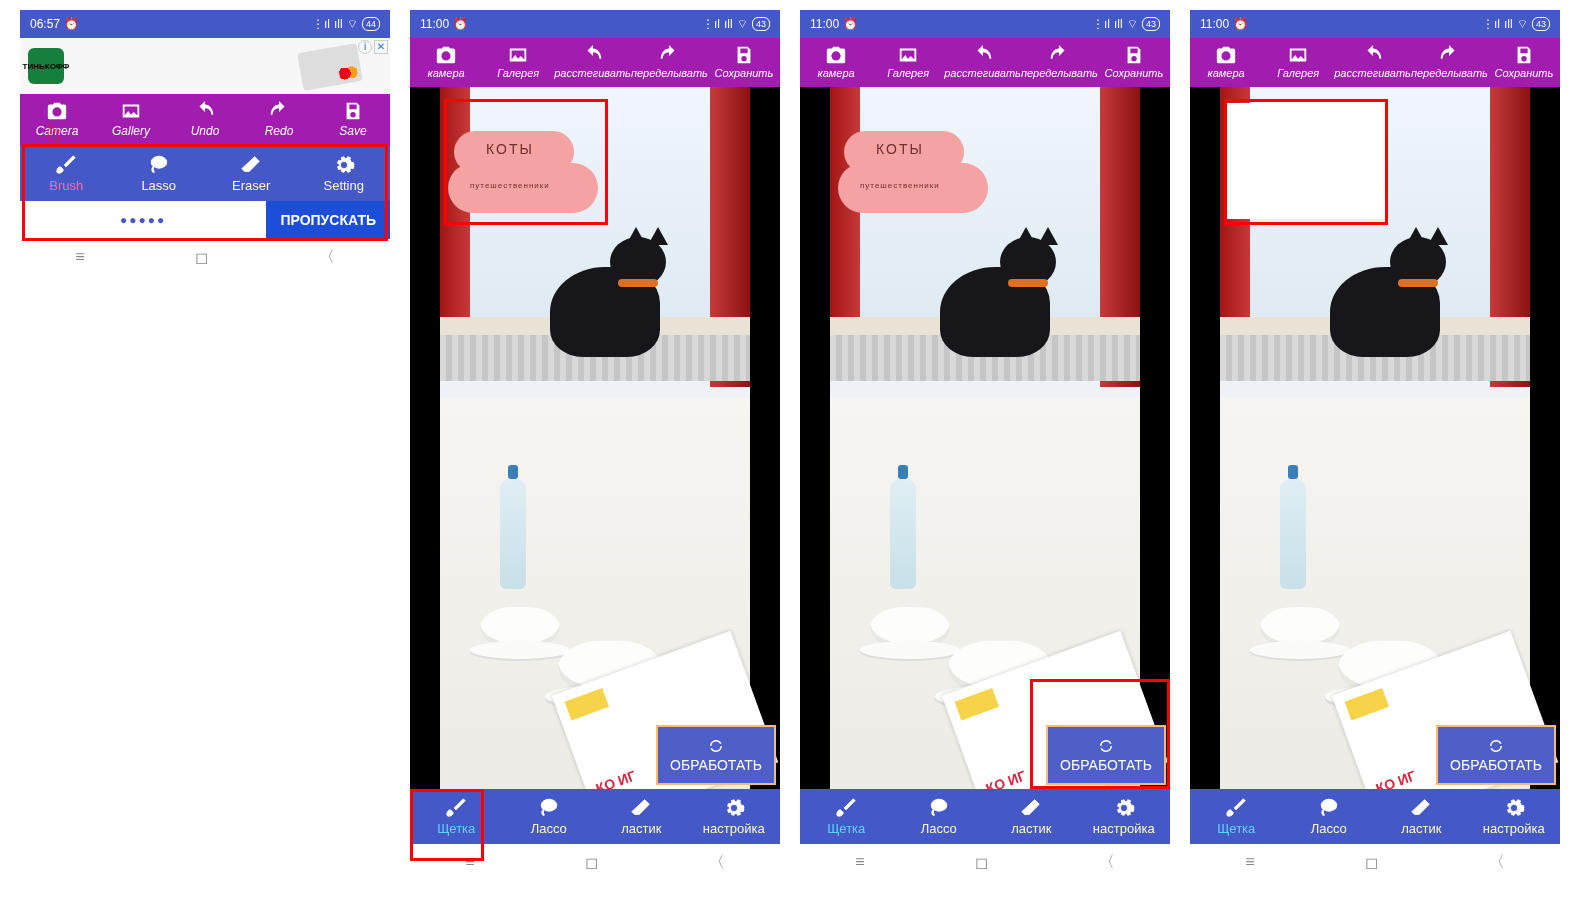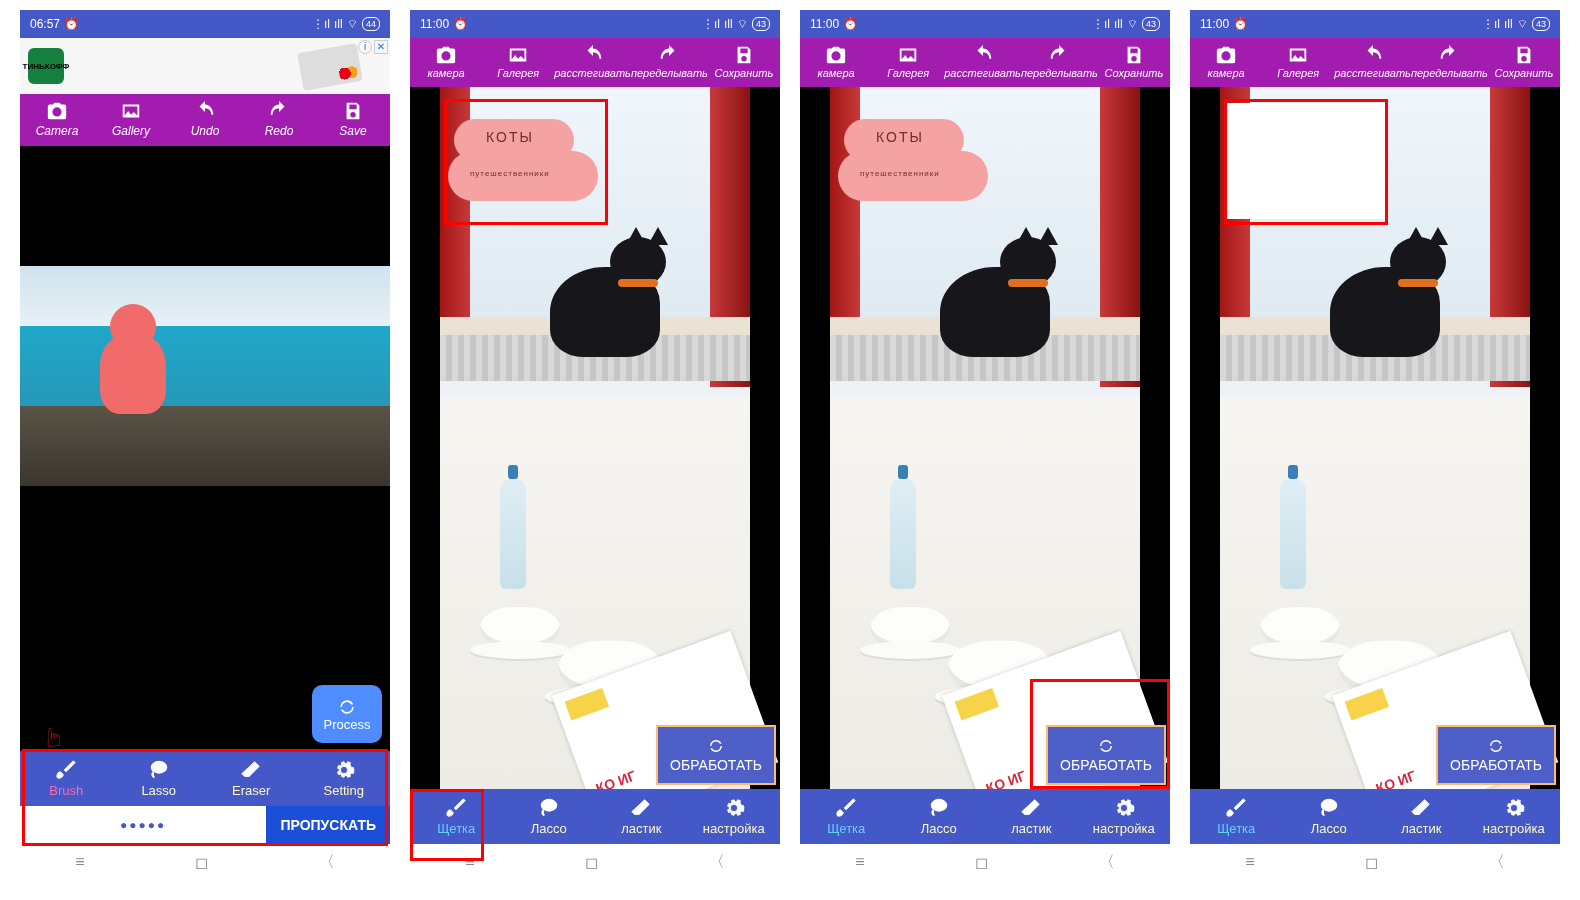--- a/index.html
+++ b/index.html
@@ -60,21 +60,21 @@
   .cup::after{content:"";position:absolute;left:-10px;bottom:-10px;width:100px;height:18px;background:#fbfbf7;border-radius:50%;box-shadow:0 2px 0 #ddd;}
   .cup1{left:40px;bottom:140px;}
   .cup2{left:130px;bottom:100px;transform:scale(1.3);}
   .bottle{position:absolute;left:60px;bottom:200px;width:26px;height:110px;background:linear-gradient(180deg,#dfeef4 0%,#c8e0e9 100%);border-radius:10px 10px 6px 6px;}
   .bottle::before{content:"";position:absolute;top:-14px;left:8px;width:10px;height:14px;background:#3a7fb8;border-radius:3px;}
   .newsp{position:absolute;right:-10px;bottom:-10px;width:190px;height:140px;background:#fff;transform:rotate(-20deg);box-shadow:0 0 4px rgba(0,0,0,.2);}
   .newsp .strip{position:absolute;left:10px;top:10px;width:40px;height:20px;background:#f6d348;}
   .newsp .hl{position:absolute;left:10px;bottom:30px;color:#d7263d;font-weight:bold;font-size:14px;line-height:14px;}
   .procBtn{position:absolute;right:4px;bottom:4px;border:2px solid #fdba74;background:#4e5fc8;color:#fff;display:flex;flex-direction:column;align-items:center;justify-content:center;width:120px;height:60px;font-size:14px;gap:2px;}
   .procBtn svg{width:18px;height:18px;fill:#fff;}
-  .mark{position:absolute;left:8px;top:24px;width:150px;height:100px;}
+  .mark{position:absolute;left:8px;top:36px;width:150px;height:100px;}
   .blob{position:absolute;background:#f4a2a2;border-radius:50%/60%;}
   .b1{left:6px;top:8px;width:120px;height:42px;border-radius:30px;}
   .b2{left:0;top:40px;width:150px;height:50px;border-radius:30px;}
   .b3{left:26px;top:60px;width:100px;height:28px;border-radius:30px;}
   .mark .t{position:absolute;color:#6e2f2f;font-size:14px;letter-spacing:2px;}
   .mark .t1{left:38px;top:18px;}
   .mark .t2{left:22px;top:58px;font-size:8px;letter-spacing:1px;}
   .whitebox{position:absolute;left:6px;top:16px;width:160px;height:116px;background:#fff;}
   .hand{position:absolute;left:26px;top:-30px;font-size:26px;color:#e21b1b;transform:rotate(180deg);}
 </style>
@@ -128,34 +128,20 @@
         <span class="lbl">Redo</span>
       </div>
     <div class="tbtn">
         <svg viewBox="0 0 24 24">
           <path d="M5 3h11l3 3v15H5V3zm3 2v5h8V5H8zm4 8a3 3 0 100 6 3 3 0 000-6z"></path>
         </svg>
         <span class="lbl">Save</span>
       </div>
   </div>
 
-  <div class="canvas" style="flex:1;">
-    <div class="sea">
-      <div class="sky"></div>
-        <div class="water"></div>
-        <div class="rocks"></div>
-    </div>
-    <div class="person"></div>
-    <div class="process">
-      <svg viewBox="0 0 24 24">
-          <path d="M12 4a8 8 0 017.4 5h-2.2A6 6 0 006 12H4a8 8 0 018-8zm0 16a8 8 0 01-7.4-5h2.2A6 6 0 0018 12h2a8 8 0 01-8 8z"></path>
-        </svg>
-      <span>Process</span>
-    </div>
-  </div>
 
   <div style="position:relative;">
     <div class="redbox" style="left:2px;right:2px;top:-2px;bottom:-2px;"></div>
     <div class="hand">☟</div>
     <div class="bottombar">
       <div class="bbtn active">
           <svg viewBox="0 0 24 24">
             <path d="M20 2l2 2-10 10-2-2L20 2zM6 14c-2 0-4 2-4 5 0 1 1 2 2 2 3 0 5-2 5-4l-3-3z"></path>
           </svg>
           <span>Brush</span>

